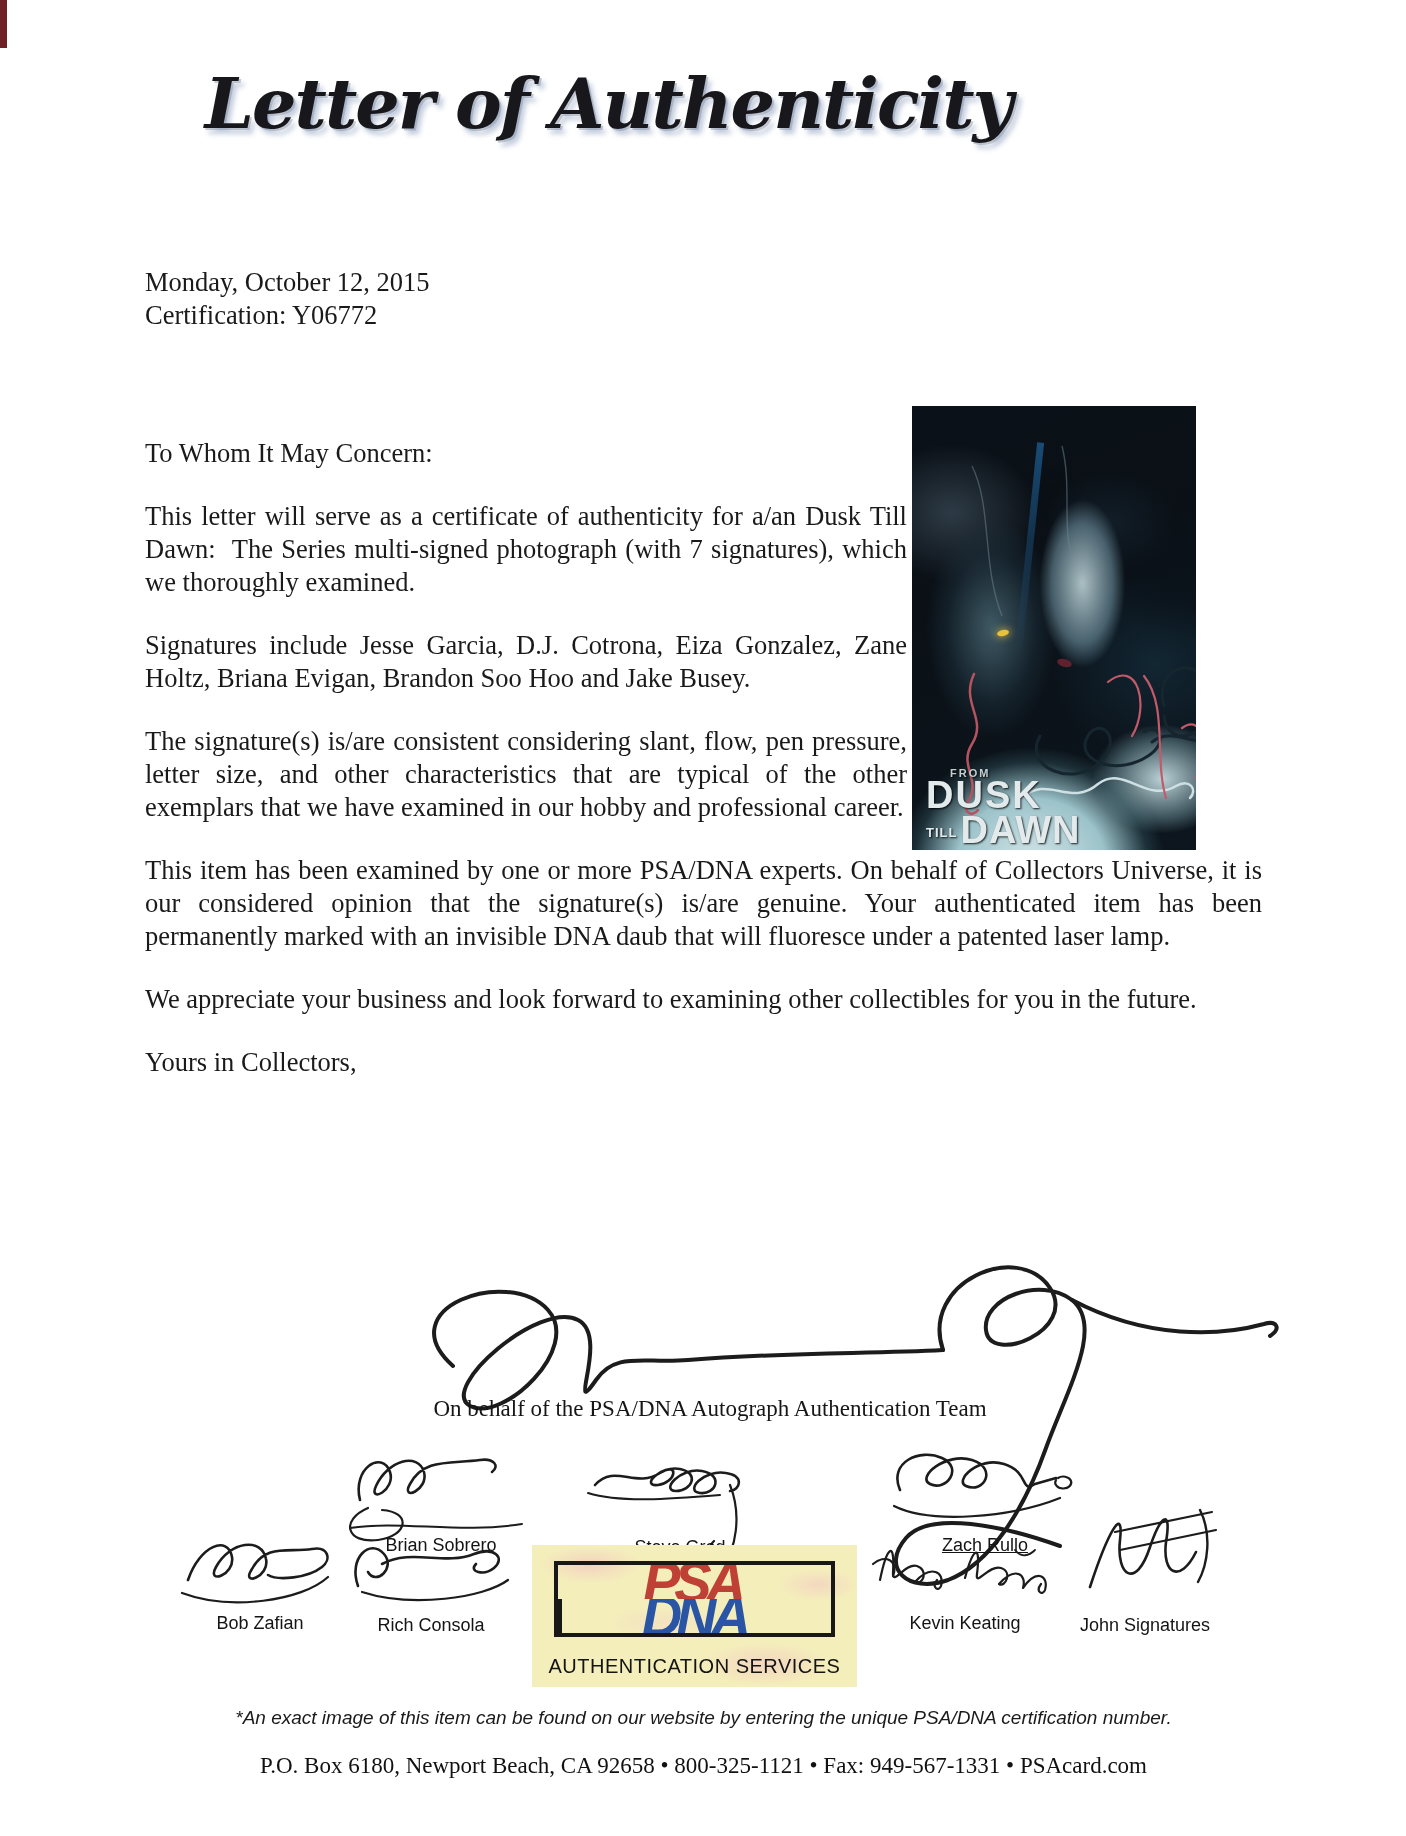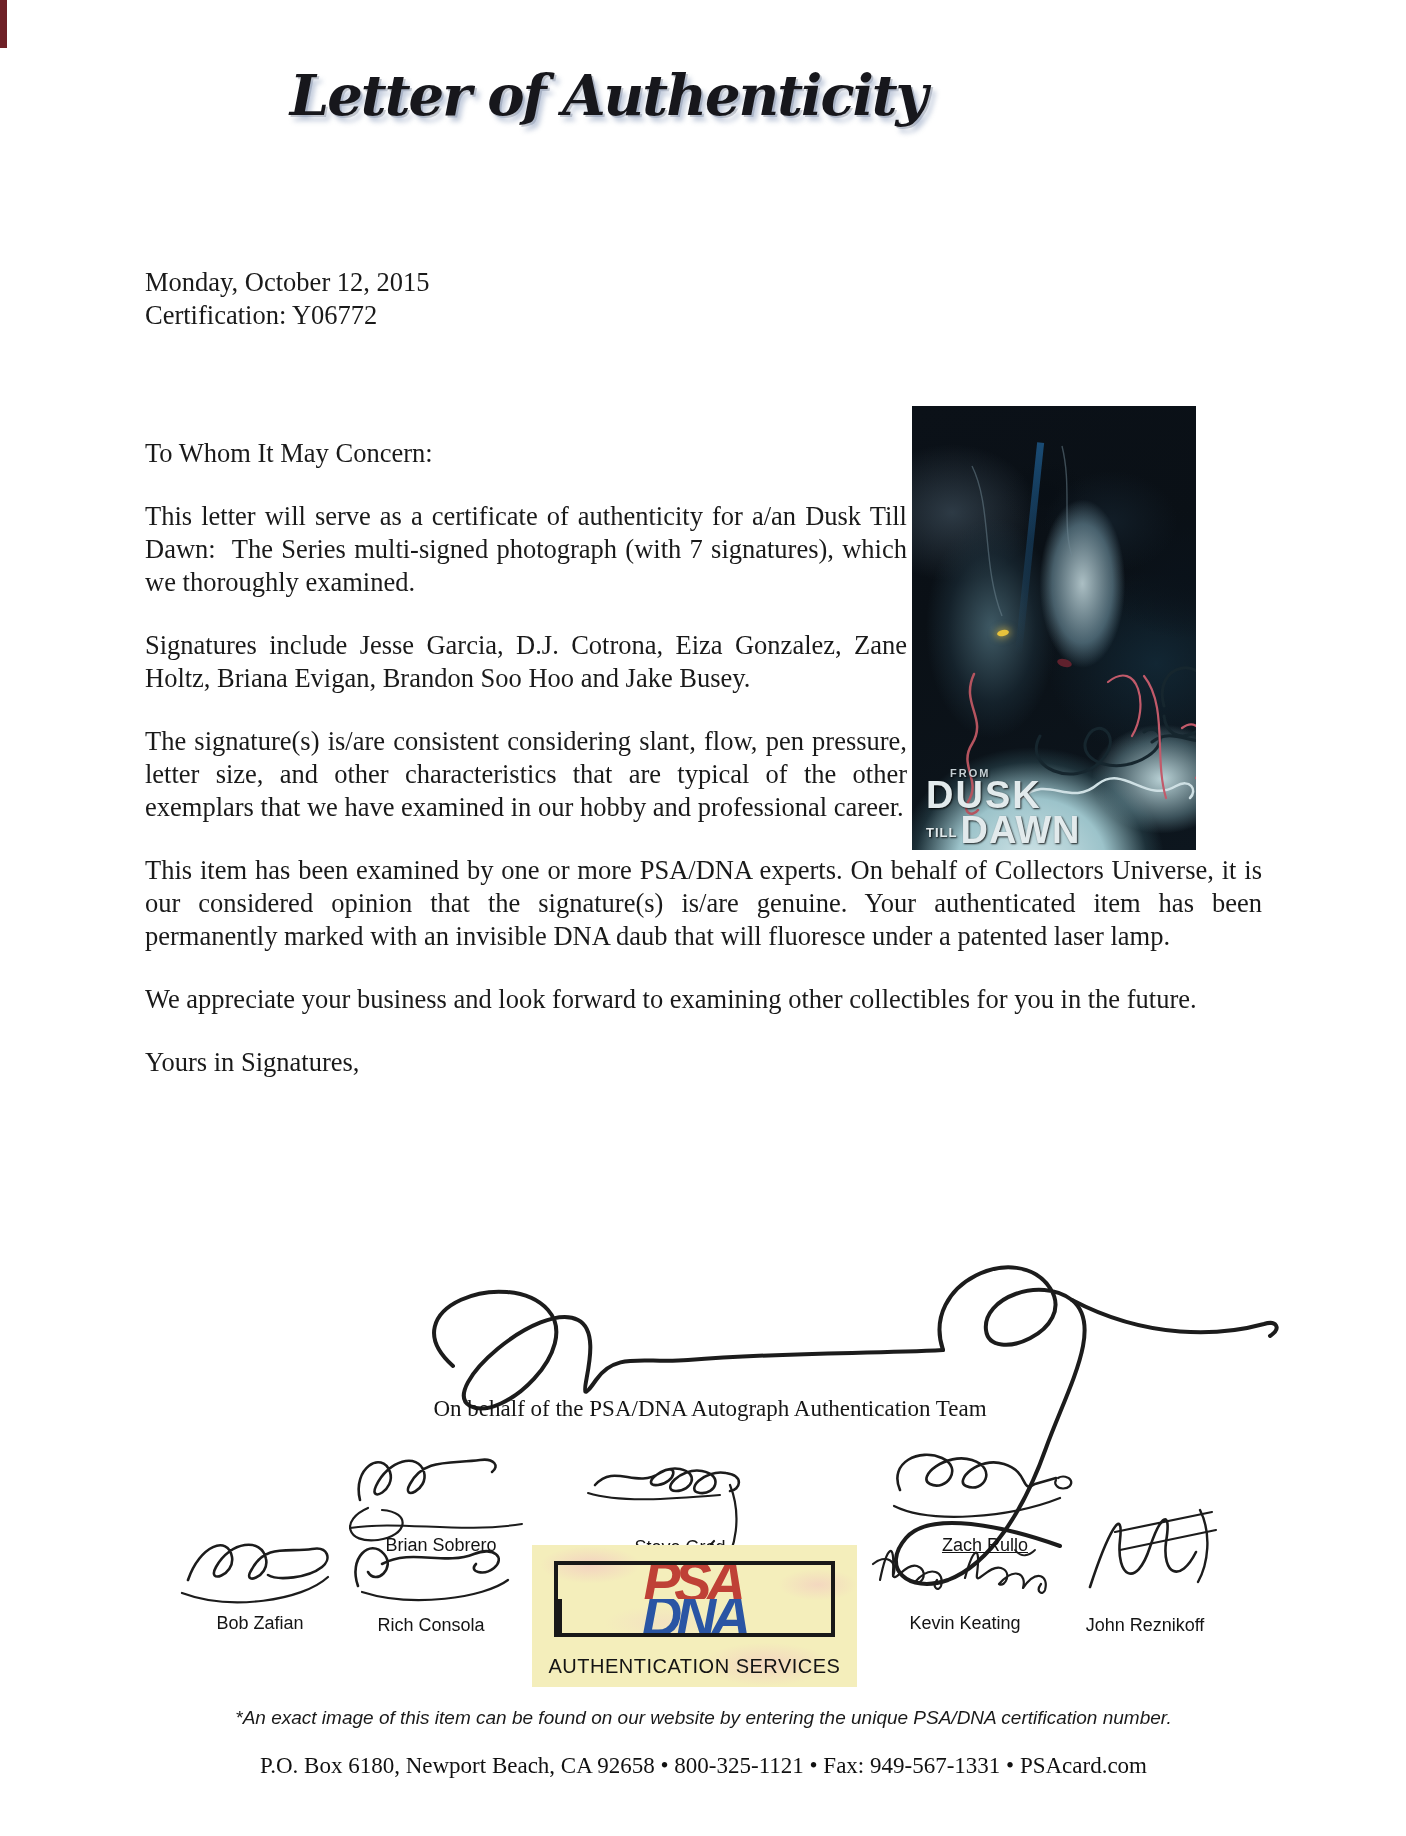--- a/index.html
+++ b/index.html
@@ -7,21 +7,21 @@
   .page {
     position:relative; width:1406px; height:1836px; margin:0 auto;
     background:#ffffff; overflow:hidden;
     font-family:"Liberation Serif", serif; color:#1a1a1a;
   }
   .scan-artifact { position:absolute; left:0; top:0; width:7px; height:48px; background:#6e2026; }
 
   .title {
     position:absolute; left:128px; top:62px; width:960px; text-align:center;
     font-family:"DejaVu Serif", serif; font-style:italic; font-weight:bold;
-    font-size:56px; letter-spacing:-2px; color:#17171c; white-space:nowrap;
+    font-size:70px; letter-spacing:-2px; color:#17171c; white-space:nowrap;
     text-shadow:5px 6px 5px rgba(125,145,180,0.45), 2px 2px 0 rgba(70,80,100,0.28);
   }
 
   .dateblock { position:absolute; left:145px; top:266px; font-size:26.5px; line-height:33px; }
 
   .bodyblock {
     position:absolute; left:145px; top:437px; width:1117px;
     font-size:26.5px; line-height:33px; text-align:justify;
   }
   .bodyblock p { margin:0 0 30px 0; }
@@ -116,21 +116,21 @@
   </div>
 
   <div class="bodyblock">
     <div class="photo-spacer"></div>
     <p class="salutation">To Whom It May Concern:</p>
     <p>This letter will serve as a certificate of authenticity for a/an Dusk Till Dawn:&nbsp; The Series multi-signed photograph (with 7 signatures), which we thoroughly examined.</p>
     <p>Signatures include Jesse Garcia, D.J. Cotrona, Eiza Gonzalez, Zane Holtz, Briana Evigan, Brandon Soo Hoo and Jake Busey.</p>
     <p>The signature(s) is/are consistent considering slant, flow, pen pressure, letter size, and other characteristics that are typical of the other exemplars that we have examined in our hobby and professional career.</p>
     <p>This item has been examined by one or more PSA/DNA experts. On behalf of Collectors Universe, it is our considered opinion that the signature(s) is/are genuine. Your authenticated item has been permanently marked with an invisible DNA daub that will fluoresce under a patented laser lamp.</p>
     <p>We appreciate your business and look forward to examining other collectibles for you in the future.</p>
-    <p class="closing">Yours in Signatures,</p>
+    <p class="closing">Yours in Collectors,</p>
   </div>
 
   <div class="photo">
     <div class="blue-streak"></div>
     <div class="eye"></div>
     <div class="lips"></div>
     <svg class="photo-sigs" width="340" height="444" viewBox="0 0 340 444">
       <path d="M62,268 C48,298 76,312 60,338 C46,360 70,374 56,396 C50,406 60,412 66,404" fill="none" stroke="#b5545f" stroke-width="2.5" stroke-linecap="round"></path>
       <path d="M128,330 C110,362 162,382 188,356 C214,330 184,308 174,334 C166,356 206,370 236,350 C258,336 246,316 232,326" fill="none" stroke="#16262e" stroke-width="3" stroke-linecap="round"></path>
       <path d="M252,300 C240,258 292,246 298,288 C304,330 256,346 252,310 M240,336 C262,318 286,346 306,330" fill="none" stroke="#16262e" stroke-width="3" stroke-linecap="round"></path>
@@ -196,21 +196,21 @@
     <path d="M100,50 C108,20 116,14 112,46 C110,60 124,36 136,40 C148,44 140,60 134,56 C150,38 162,46 158,60 C172,40 184,48 180,62 C178,68 170,64 176,56" stroke-width="2.2"></path>
     <path d="M150,22 C156,30 164,28 170,22" stroke-width="1.8"></path>
   </svg>
   <div class="signer-name" style="left:965px; top:1600px;">Kevin Keating</div>
 
   <svg class="sig" style="left:1060px; top:1492px;" width="170" height="120" viewBox="0 0 170 120">
     <path d="M30,95 C48,40 64,12 60,48 C56,84 76,98 90,55 C100,25 112,14 106,50 C102,82 120,92 136,60" stroke-width="2.6"></path>
     <path d="M55,40 L152,20 M60,58 L156,38" stroke-width="2.2"></path>
     <path d="M140,18 C152,42 148,72 138,90" stroke-width="2.4"></path>
   </svg>
-  <div class="signer-name" style="left:1145px; top:1602px;">John Reznikoff</div>
+  <div class="signer-name" style="left:1145px; top:1602px;">John Signatures</div>
 
   <div class="stamp">
     <div class="stamp-box">
       <div class="stamp-cell">
         <span class="stamp-word" style="color:#bf4136;">PSA</span>
       </div>
       <div class="stamp-cell">
         <span class="stamp-word" style="color:#2a55a4;">DNA</span>
       </div>
     </div>

